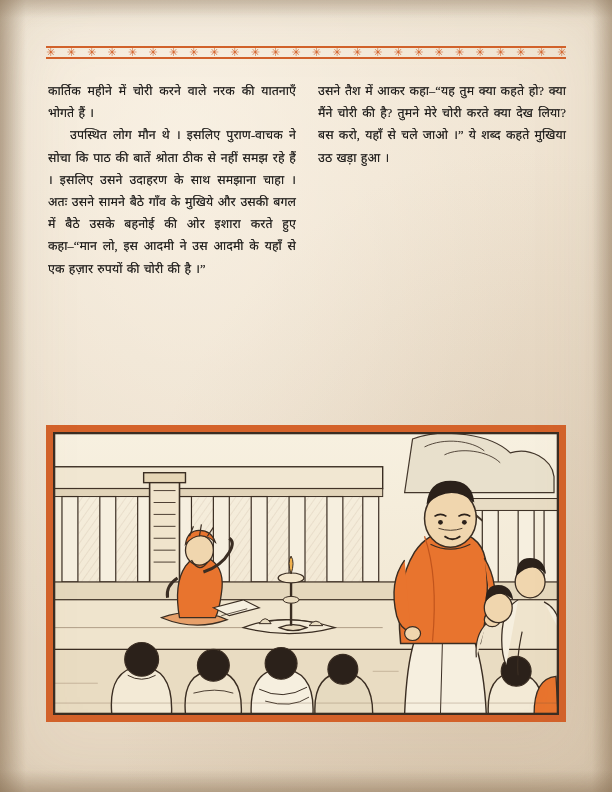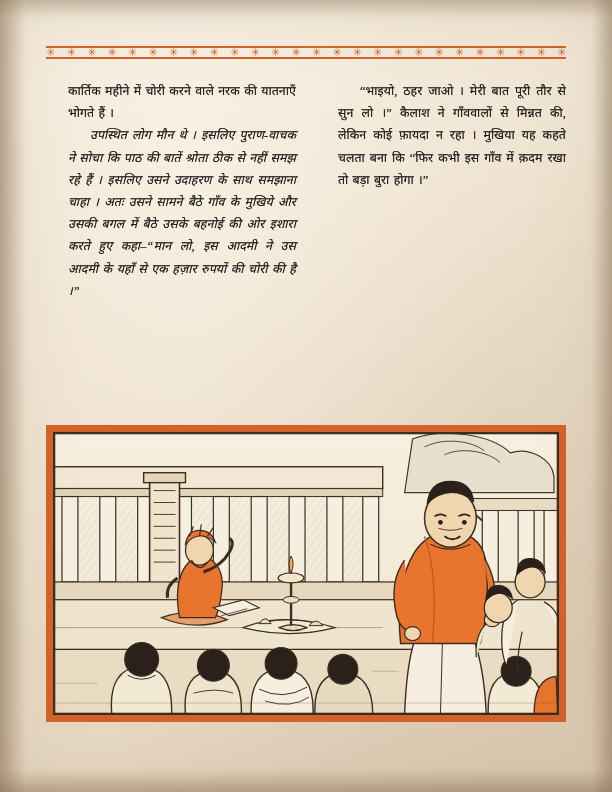--- a/index.html
+++ b/index.html
@@ -104,36 +104,34 @@
   .columns {
     position: absolute;
     left: 48px;
     top: 80px;
     width: 518px;
     display: flex;
     gap: 22px;
   }
   .col {
     width: 248px;
-    margin-left: 20px;
   }
   .col p {
     margin: 0 0 0 0;
     font-family: "Liberation Serif", serif;
     font-size: 12.4px;
     line-height: 22.2px;
     color: #1d1b19;
     text-align: justify;
     text-justify: inter-word;
     letter-spacing: 0.1px;
     word-spacing: 1px;
   }
   .col p + p {
     margin-top: 0;
-    font-style: italic;
   }
   .col p.indent {
     text-indent: 22px;
   }
   
   .col p {
     text-shadow: 0 0 0.4px rgba(0,0,0,0.45);
   }
 
   
@@ -199,21 +197,21 @@
         <span>✳</span>
       </div>
   </div>
 
   <div class="columns">
     <div class="col">
       <p>कार्तिक महीने में चोरी करने वाले नरक की यातनाएँ भोगते हैं ।</p>
       <p class="indent">उपस्थित लोग मौन थे । इसलिए पुराण-वाचक ने सोचा कि पाठ की बातें श्रोता ठीक से नहीं समझ रहे हैं । इसलिए उसने उदाहरण के साथ समझाना चाहा । अतः उसने सामने बैठे गाँव के मुखिये और उसकी बगल में बैठे उसके बहनोई की ओर इशारा करते हुए कहा–“मान लो, इस आदमी ने उस आदमी के यहाँ से एक हज़ार रुपयों की चोरी की है ।”</p>
     </div>
     <div class="col">
-      <p class="indent">“भाइयो, ठहर जाओ । मेरी बात पूरी तौर से सुन लो ।” कैलाश ने गाँववालों से मिन्नत की, लेकिन कोई फ़ायदा न रहा । मुखिया यह कहते चलता बना कि “फिर कभी इस गाँव में क़दम रखा तो बड़ा बुरा होगा ।”</p>
+      <p>उसने तैश में आकर कहा–“यह तुम क्या कहते हो? क्या मैंने चोरी की है? तुमने मेरे चोरी करते क्या देख लिया? बस करो, यहाँ से चले जाओ ।” ये शब्द कहते मुखिया उठ खड़ा हुआ ।</p>
     </div>
   </div>
 
   <div class="illustration">
     <div class="illo-inner">
       <svg class="illo-svg" viewBox="0 0 506 283" preserveAspectRatio="none">
         <defs>
           <linearGradient id="skyg" x1="0" y1="0" x2="0" y2="1">
             <stop offset="0%" stop-color="#f7f0e0"></stop>
             <stop offset="100%" stop-color="#efe4cd"></stop>

